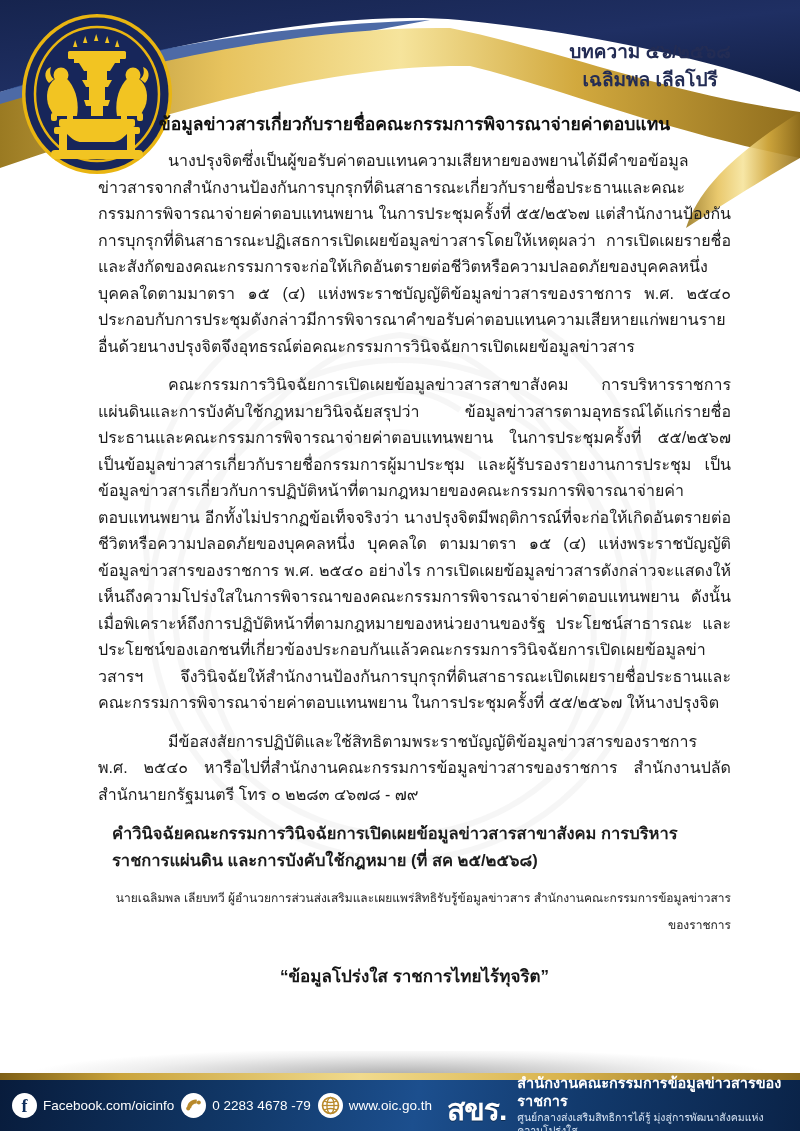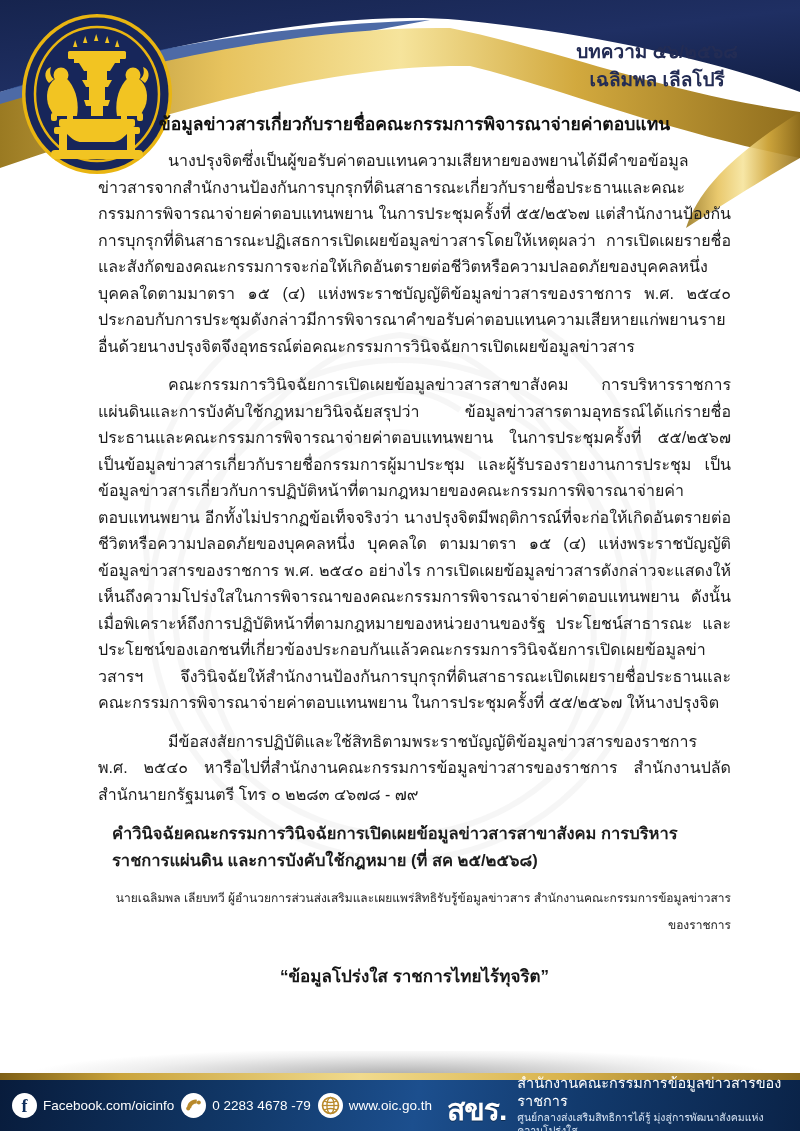--- a/index.html
+++ b/index.html
@@ -3,21 +3,21 @@
 <meta charset="utf-8">
 <style>
   html,body{margin:0;padding:0;background:#fff;}
   .page{position:relative;width:800px;height:1131px;background:#fff;overflow:hidden;
         font-family:"Liberation Sans","DejaVu Sans",sans-serif;color:#1c1c1c;}
 
   
   .header-art{position:absolute;top:0;left:0;width:800px;height:235px;pointer-events:none;}
   .emblem{position:absolute;top:13px;left:21px;width:152px;height:162px;}
 
-  .header-meta{position:absolute;top:38px;right:62px;text-align:center;
+  .header-meta{position:absolute;top:38px;right:69px;text-align:center;
                color:#232c54;font-weight:bold;font-size:19px;line-height:28px;}
 
   
   .watermark{position:absolute;top:280px;left:90px;width:620px;height:600px;opacity:.07;}
 
   
   .content{position:absolute;top:110px;left:13px;width:800px;padding:0 82px 0 85px;box-sizing:border-box;}
   .doc-title{text-align:center;font-weight:bold;font-size:17.5px;color:#111;margin:0 0 10px 0;}
   .para{margin:0 0 12px 0;font-size:16px;line-height:26.5px;text-align:justify;text-indent:70px;}
   .para.no-indent{text-indent:0;}
@@ -33,21 +33,21 @@
   .footer-bar{position:absolute;left:0;top:1080px;width:800px;height:51px;
       background:linear-gradient(100deg,#081c3c 0%,#113868 30%,#1c4f8e 52%,#123a6d 72%,#0a2348 100%);
       display:flex;align-items:center;padding:0 12px;box-sizing:border-box;gap:7px;color:#fff;}
   .f-item{display:flex;align-items:center;gap:6px;font-size:13.5px;white-space:nowrap;}
   .icon-circle{width:25px;height:25px;border-radius:50%;background:#fff;display:flex;
       align-items:center;justify-content:center;flex:0 0 auto;}
   .fb-glyph{color:#0f2f5c;font-weight:bold;font-size:18px;font-family:"Liberation Serif","DejaVu Serif",serif;line-height:1;margin-top:1px;}
   .oic-logo{font-size:30px;font-weight:800;letter-spacing:-1px;margin:8px 4px 0 8px;line-height:1;
       text-shadow:0 1px 0 rgba(0,0,0,.35);}
   .org-block{display:flex;flex-direction:column;justify-content:center;line-height:1.25;}
-  .org-name{font-weight:normal;font-size:14.5px;}
+  .org-name{font-weight:bold;font-size:14.5px;}
   .org-tagline{font-size:10.5px;color:#d7e4f4;}
 </style>
 </head>
 <body>
 
 <div class="page">
 
   <svg class="header-art" viewBox="0 0 800 235">
     <defs>
       <linearGradient id="goldband" x1="0" y1="0" x2="1" y2="0">

